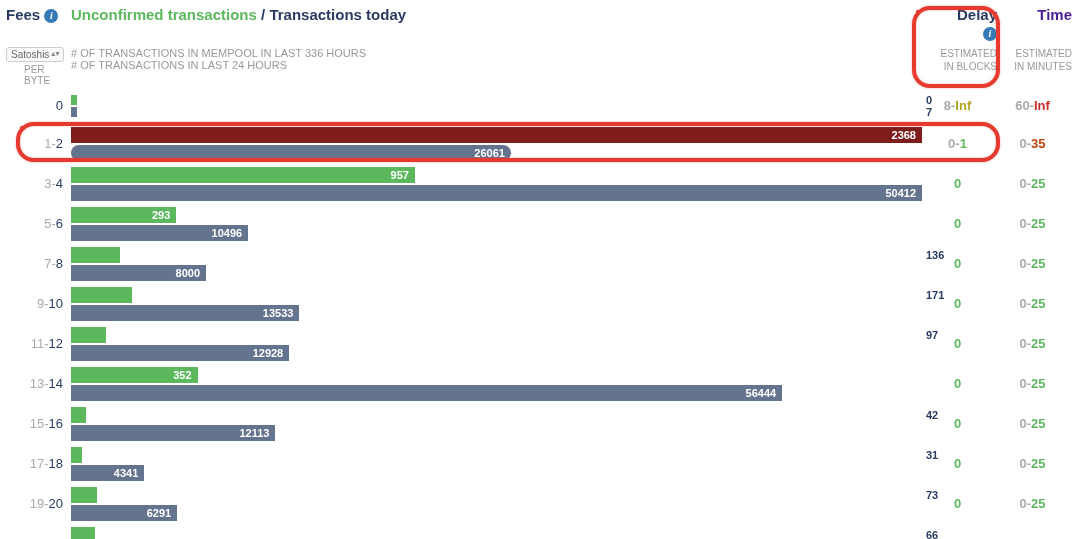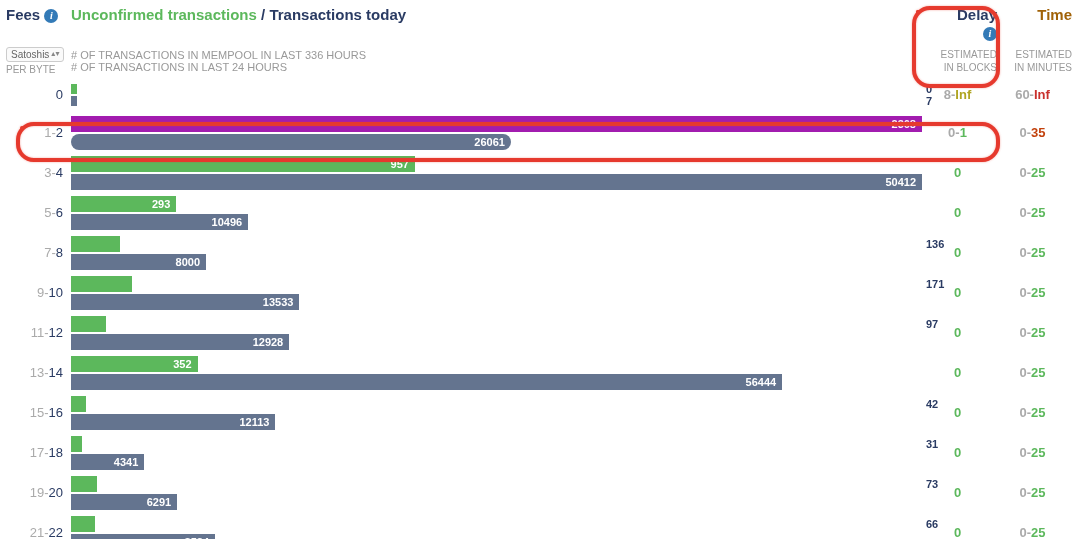--- a/index.html
+++ b/index.html
@@ -9,48 +9,48 @@
 .header-left { flex: 0 0 65px; }
 .header-mid { flex: 1; }
 .header-right { display: flex; gap: 0; }
 .header-col { width: 75px; text-align: right; }
 
 h3 { font-size: 15px; font-weight: 600; }
 .fees-title { color: #2a3b63; }
 .unconfirmed { color: #5cb85c; }
 .slash, .today { color: #2a3b63; }
 .delay-title { color: #2a3b63; }
-.time-title { color: #a16207; }
+.time-title { color: #4c1d95; }
 
 .info-icon { display: inline-flex; align-items: center; justify-content: center; width: 14px; height: 14px; border-radius: 50%; background: #337ab7; color: #fff; font-size: 10px; font-weight: bold; font-style: italic; font-family: Georgia, serif; line-height: 1; vertical-align: middle; }
 
-.subhead { display: flex; margin-top: 6px; font-size: 11px; color: #999; align-items: center; }
+.subhead { display: flex; margin-top: 6px; font-size: 11px; color: #999; }
 .sub-left { flex: 0 0 65px; }
 .sub-mid { flex: 1; }
 .sub-right { display: flex; }
 .sub-col { width: 75px; text-align: right; font-size: 10px; line-height: 1.3; }
 
 .unit-select { border: 1px solid #ccc; border-radius: 3px; padding: 1px 4px; font-size: 10px; color: #666; background: #fafafa; display: inline-flex; align-items: center; gap: 2px; }
 .chev { font-size: 8px; color: #888; line-height: 1; }
-.perbyte { font-size: 10px; color: #999; margin-top: 2px; }
+.perbyte { font-size: 10px; color: #999; margin-top: 2px; margin-left: 18px; }
 
 .rows { margin-top: 2px; }
 .row { display: flex; align-items: stretch; min-height: 36px; position: relative; }
 .row-fee { flex: 0 0 65px; text-align: right; padding-right: 8px; font-size: 13px; display: flex; align-items: center; justify-content: flex-end; color: #2a3b63; }
 .row-fee .lo { color: #aaa; }
 .row-bars { flex: 1; display: flex; flex-direction: column; justify-content: center; padding: 2px 0; }
 .row-delay, .row-time { width: 75px; text-align: right; display: flex; align-items: center; justify-content: center; font-size: 13px; font-weight: 600; padding-right: 4px; }
 
 .bar { height: 16px; margin: 1px 0; display: flex; align-items: center; position: relative; }
 .bar-fill { height: 100%; display: flex; align-items: center; justify-content: flex-end; padding-right: 6px; color: #fff; font-size: 11px; font-weight: 600; white-space: nowrap; }
 .bar-fill.outside { justify-content: flex-start; overflow: visible; }
 .bar-fill.outside .lbl { position: absolute; left: calc(100% + 4px); color: #2a3b63; }
 .bar-green { background: #5cb85c; }
 .bar-gray { background: #64748f; }
-.bar-olive { background: #a21caf; }
+.bar-olive { background: #7f1d1d; }
 
 .dlo { color: #aaa; }
 .green { color: #5cb85c; }
 .olive { color: #b0a522; }
 .orange { color: #c2410c; }
 .red { color: #c9302c; }
 
 .annot-red { position: absolute; border: 4px solid #e63a2e; border-radius: 18px; pointer-events: none; filter: drop-shadow(0 0 1px rgba(230,58,46,0.4)); }
 #annot-delay { top: 0px; right: 72px; width: 88px; height: 82px; }
 #annot-row1 { top: 116px; left: 10px; right: 72px; height: 40px; border-width: 4px; }

